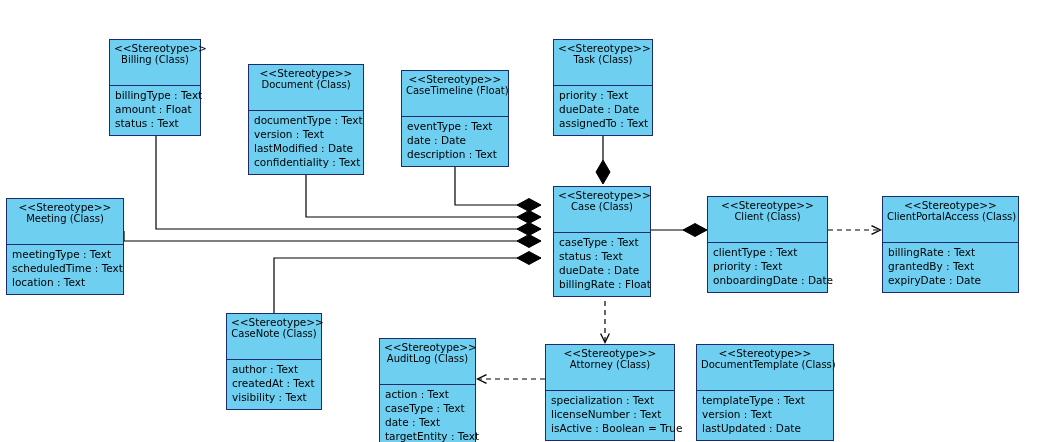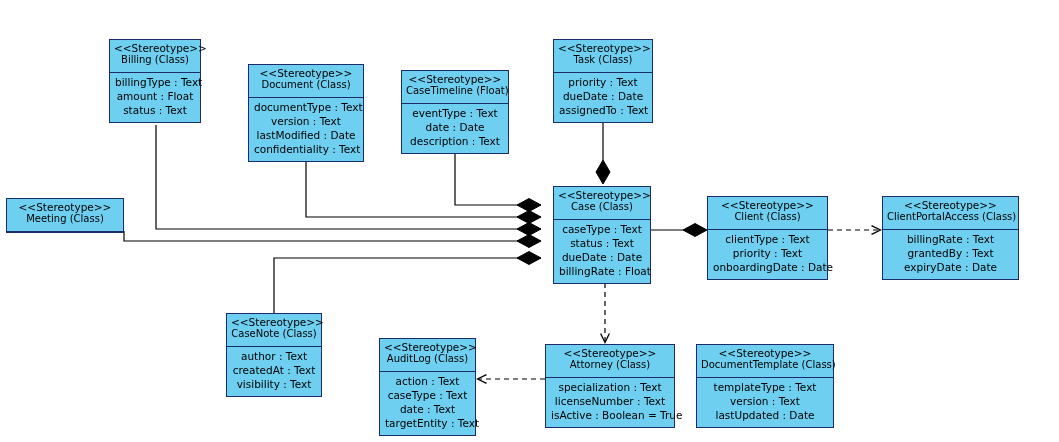--- a/index.html
+++ b/index.html
@@ -27,42 +27,41 @@
     position: absolute;
     box-sizing: border-box;
     background: #6ECFF0;
     border: 1px solid #1b2b6b;
     z-index: 5;
   }
   .uml-header {
     box-sizing: border-box;
     border-bottom: 1px solid #1b2b6b;
     text-align: center;
-    padding: 2px 4px 6px 4px;
+    padding: 2px 4px 19px 4px;
     line-height: 1.18;
   }
   .uml-stereo {
     font-size: 10.5px;
     color: #000;
     white-space: nowrap;
   }
   .uml-name {
     font-size: 10px;
     color: #000;
     white-space: nowrap;
   }
   .uml-attrs {
     padding: 3px 5px 4px 5px;
     line-height: 1.32;
   }
   .uml-attr {
     font-size: 10.5px;
     color: #000;
     white-space: nowrap;
-    text-align: center;
   }
 </style>
 </head>
 <body>
 
 <div id="canvas">
 
   <svg id="connectors" viewBox="0 0 1059 442">
     <defs>
       <marker id="openArrow" markerWidth="12" markerHeight="12" refX="9.5" refY="5" orient="auto" markerUnits="userSpaceOnUse">
@@ -165,20 +164,25 @@
       <div class="uml-attr">dueDate : Date</div>
       <div class="uml-attr">assignedTo : Text</div>
     </div>
   </div>
 
   <div class="uml-class" style="left:6px; top:198px; width:118px;">
     <div class="uml-header">
       <div class="uml-stereo">&lt;&lt;Stereotype&gt;&gt;</div>
       <div class="uml-name">Meeting (Class)</div>
     </div>
+    <div class="uml-attrs">
+      <div class="uml-attr">meetingType : Text</div>
+      <div class="uml-attr">scheduledTime : Text</div>
+      <div class="uml-attr">location : Text</div>
+    </div>
   </div>
 
   <div class="uml-class" style="left:553px; top:186px; width:98px;">
     <div class="uml-header">
       <div class="uml-stereo">&lt;&lt;Stereotype&gt;&gt;</div>
       <div class="uml-name">Case (Class)</div>
     </div>
     <div class="uml-attrs">
       <div class="uml-attr">caseType : Text</div>
       <div class="uml-attr">status : Text</div>

